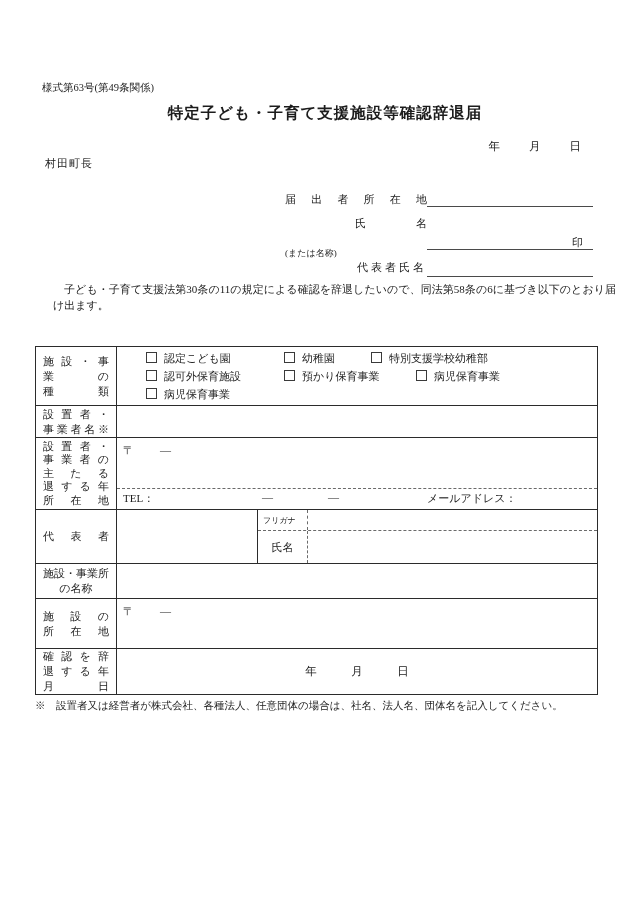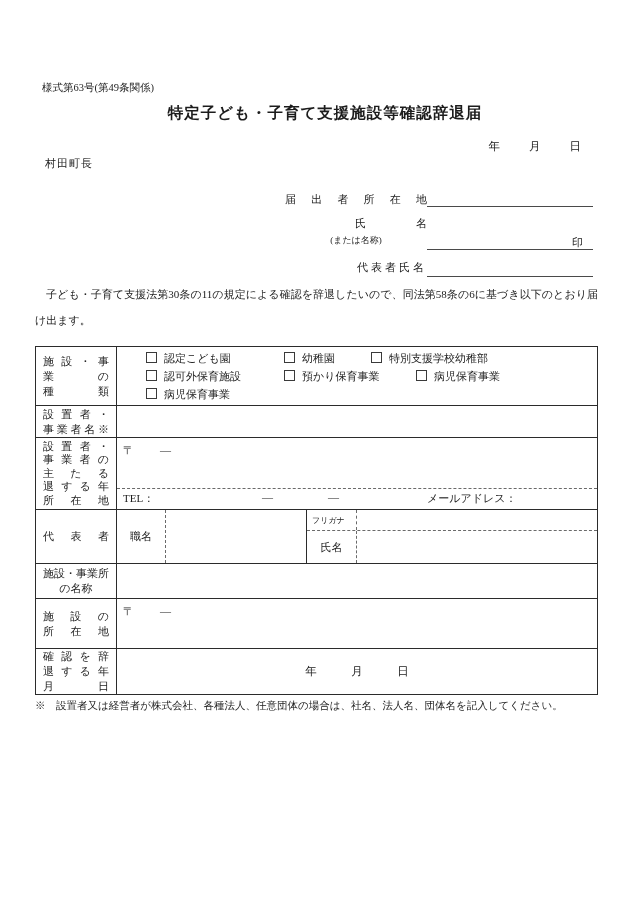--- a/index.html
+++ b/index.html
@@ -17,27 +17,27 @@
   .top-date { position:absolute; top:139px; right:47px; font-size:11.5px; letter-spacing:2px; }
   .addressee { position:absolute; left:45px; top:156px; font-size:11px; letter-spacing:1px; }
 
   .applicant { position:absolute; left:285px; top:192px; width:308px; font-size:11px; }
   .app-row { display:flex; }
   .app-label { flex:0 0 142px; width:142px; box-sizing:border-box; }
   .app-line { flex:1; border-bottom:1px solid #4a4a4a; }
   .row-name { margin-top:9px; height:34px; }
   .row-name .app-line { display:flex; align-items:flex-end; justify-content:flex-end; }
   .name-lab { width:72px; margin-left:auto; }
-  .alt-lab { font-size:9px; text-align:center; margin-top:3px; }
+  .alt-lab { font-size:9px; text-align:left; margin-top:16px; }
   .seal { margin-right:10px; font-size:11px; line-height:13px; }
   .row-rep { margin-top:10px; height:17px; }
   .rep-lab { text-align:right; letter-spacing:3px; }
 
-  .body-text { position:absolute; left:35px; top:281px; width:563px;
-               font-size:11px; line-height:26px; text-align:justify; }
+  .body-text { position:absolute; left:53px; top:281px; width:563px;
+               font-size:11px; line-height:16px; text-align:justify; }
 
   .form-table { position:absolute; left:35px; top:346px; width:563px;
                 border:1px solid #2b2b2b; box-sizing:border-box; font-size:11px; }
   .trow { display:flex; border-top:1px solid #2b2b2b; box-sizing:border-box; }
   .trow:first-child { border-top:none; }
   .h58{height:58px;} .h32{height:32px;} .h72{height:72px;} .h54{height:54px;}
   .h35{height:35px;} .h50{height:50px;} .h46{height:46px;}
   .hcell { flex:0 0 81px; width:81px; border-right:1px solid #2b2b2b; box-sizing:border-box;
            display:flex; flex-direction:column; justify-content:center;
            padding:3px 7px; line-height:15px; }
@@ -161,21 +161,20 @@
           <span class="email-label">メールアドレス：</span>
         </div>
       </div>
     </div>
 
     <div class="trow h54">
       <div class="hcell">
         <div class="hline jl">代表者</div>
       </div>
       <div class="vcell rep-row">
-        <div class="rep-title-label">職名</div>
         <div class="rep-title-value"></div>
         <div class="rep-right">
           <div class="furi-row">
             <div class="furi-label">フリガナ</div>
             <div class="sub-value"></div>
           </div>
           <div class="name-row">
             <div class="name-label">氏名</div>
             <div class="sub-value"></div>
           </div>

